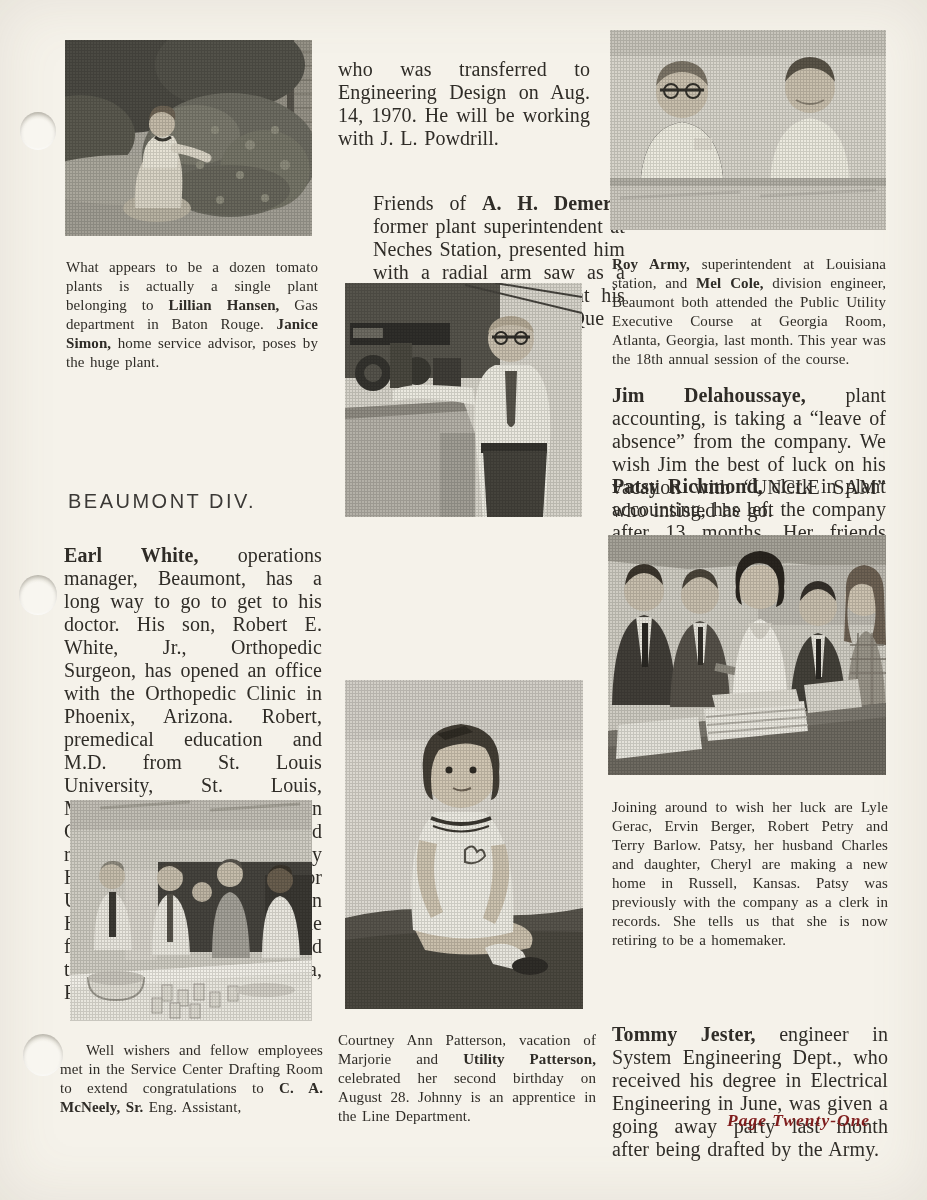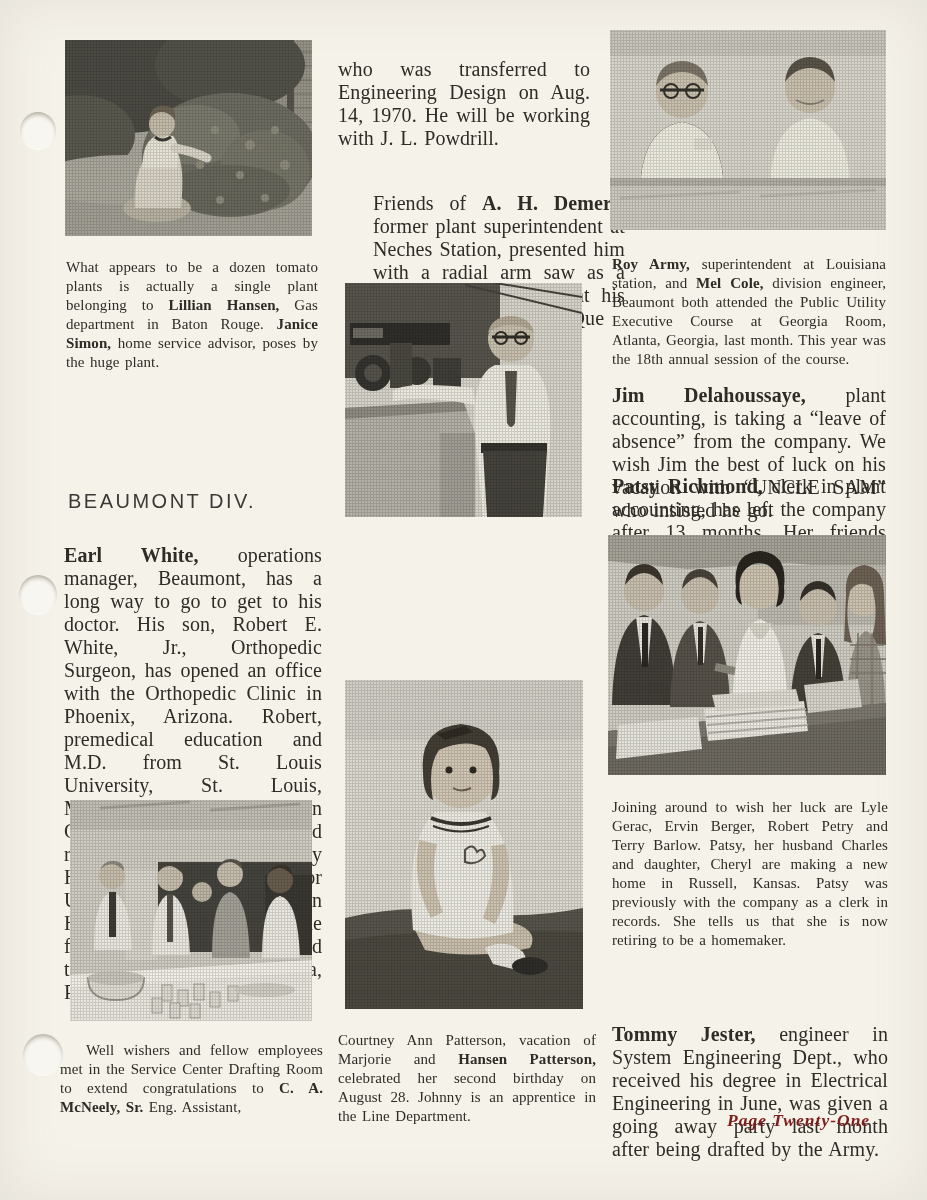--- a/index.html
+++ b/index.html
@@ -208,21 +208,21 @@
 
       <circle cx="116" cy="92" r="36" fill="#d0c6b3"></circle>
       <path d="M78 92 Q74 48 116 44 Q158 48 154 92 Q156 118 146 120 Q152 84 140 68 Q120 58 94 70 Q82 86 88 120 Q78 116 78 92 Z" fill="#433e35"></path>
       <path d="M92 54 L120 46 L128 52 L100 60 Z" fill="#2f2b24"></path>
       <circle cx="104" cy="90" r="3.5" fill="#2f2b24"></circle>
       <circle cx="128" cy="90" r="3.5" fill="#2f2b24"></circle>
       <path d="M108 108 Q116 113 126 108" stroke="#6e6355" stroke-width="2" fill="none"></path>
     </svg>
   </div>
 
-  <p class="para caption" style="left:338px;top:1016px;width:258px;"><span>Courtney Ann Patterson, vacation of Marjorie and </span><b>Hansen Patterson,</b><span> celebrated her second birthday on August 28. Johnny is an apprentice in the Line Department.</span></p>
+  <p class="para caption" style="left:338px;top:1016px;width:258px;"><span>Courtney Ann Patterson, vacation of Marjorie and </span><b>Utility Patterson,</b><span> celebrated her second birthday on August 28. Johnny is an apprentice in the Line Department.</span></p>
 
   <div class="photo" style="left:610px;top:30px;width:276px;height:200px;" aria-label="Roy West and Mel Cole in white shirts standing behind a light counter">
     <svg viewBox="0 0 276 200" preserveAspectRatio="none">
       <rect width="276" height="200" fill="#d7d4cb"></rect>
       <rect x="0" y="0" width="276" height="26" fill="#c8c5bc"></rect>
 
       <circle cx="72" cy="62" r="26" fill="#c9c0ae"></circle>
       <path d="M46 56 Q48 32 72 31 Q96 32 98 56 Q88 42 72 42 Q56 42 46 56Z" fill="#7d7668"></path>
       <path d="M50 60 L94 60" stroke="#33312b" stroke-width="3"></path>
       <circle cx="61" cy="61" r="7" fill="none" stroke="#33312b" stroke-width="2"></circle>

